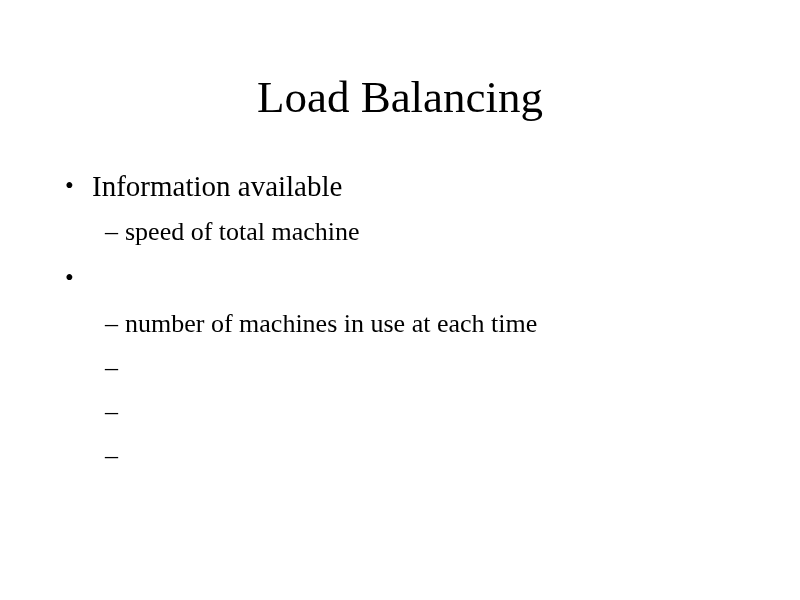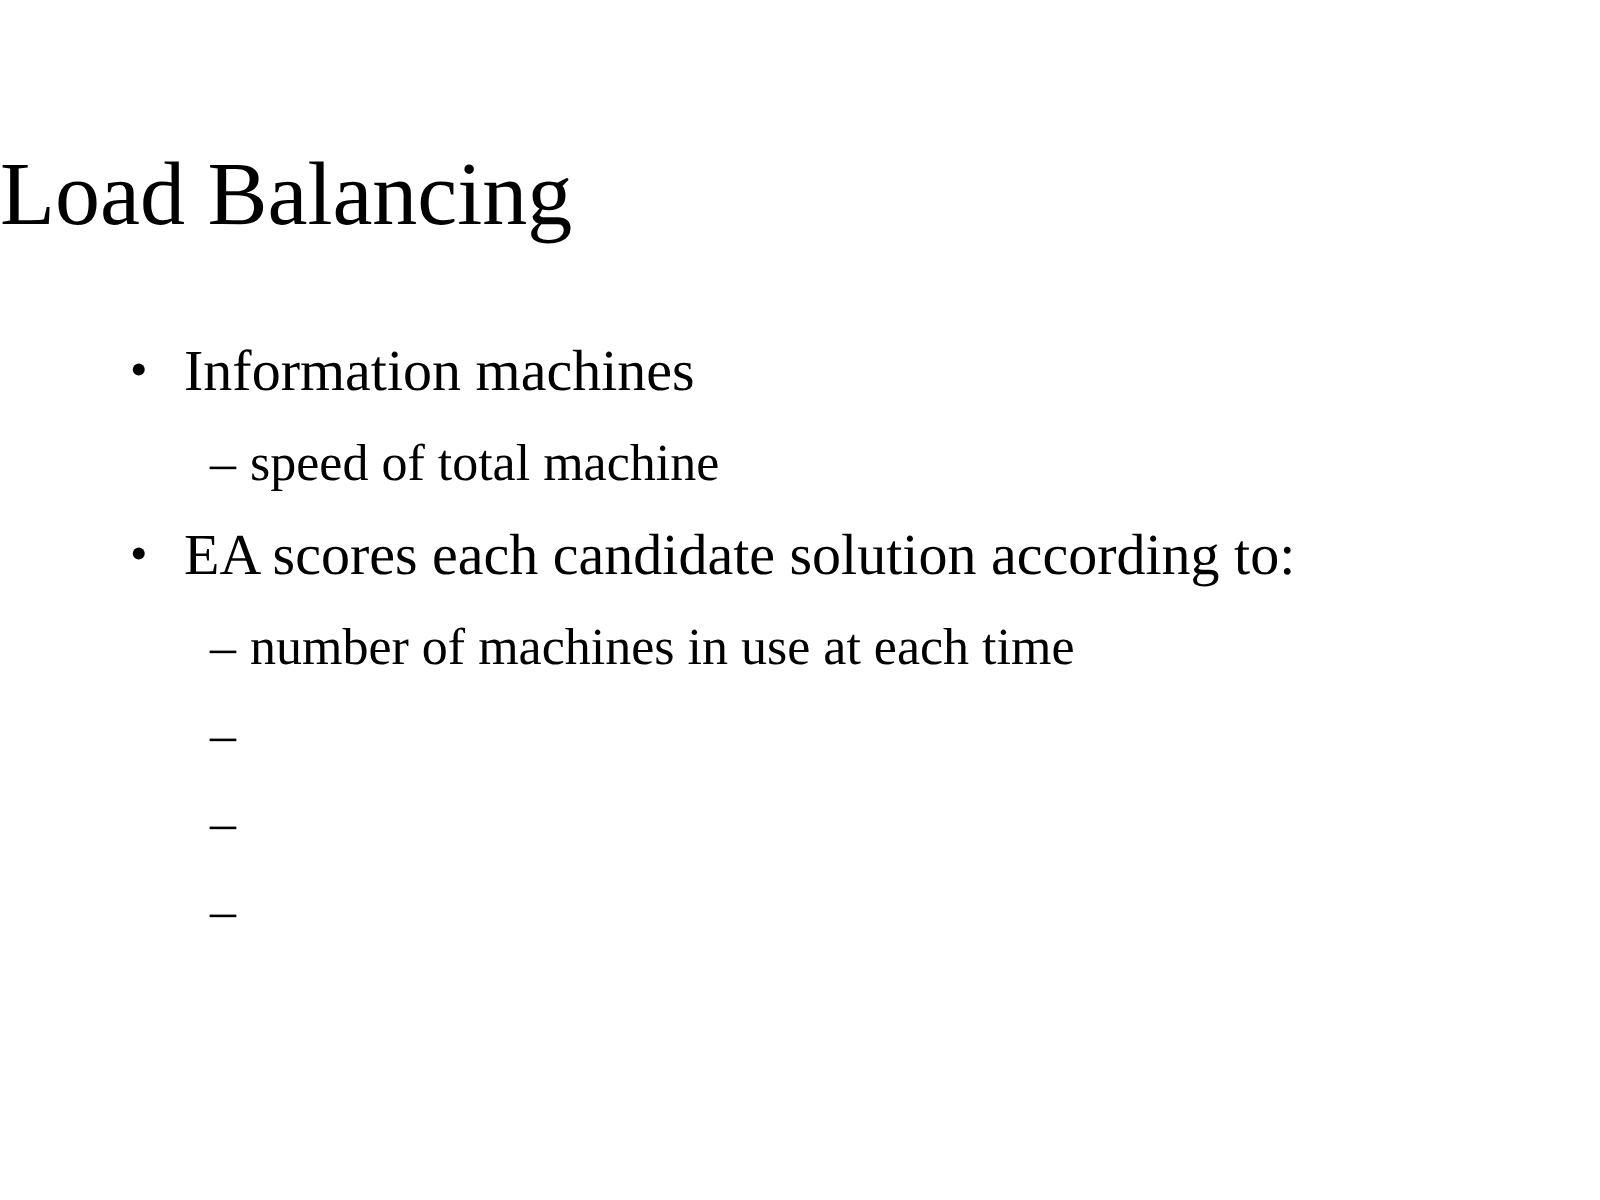--- a/index.html
+++ b/index.html
@@ -15,21 +15,21 @@
     color: #000000;
     font-family: "Liberation Serif", serif;
     overflow: hidden;
   }
   .title {
     position: absolute;
     top: 72px;
     left: 0;
     width: 100%;
     margin: 0;
-    text-align: left;
+    text-align: center;
     font-size: 45px;
     font-weight: 400;
     line-height: 1.15;
     color: #000000;
   }
   .content {
     position: absolute;
     top: 168px;
     left: 0;
     width: 800px;
@@ -69,31 +69,30 @@
 <body>
 
 <div class="slide">
 
   <h1 class="title">Load Balancing</h1>
 
   <div class="content">
 
     <div class="bullet l1">
       <span class="marker">•</span>
-      <span class="text">Information machines</span>
+      <span class="text">Information available</span>
     </div>
 
     <div class="bullet l2">
       <span class="marker">–</span>
       <span class="text">speed of total machine</span>
     </div>
 
     <div class="bullet l1">
       <span class="marker">•</span>
-      <span class="text">EA scores each candidate solution according to:</span>
     </div>
 
     <div class="bullet l2">
       <span class="marker">–</span>
       <span class="text">number of machines in use at each time</span>
     </div>
 
     <div class="bullet l2">
       <span class="marker">–</span>
     </div>

